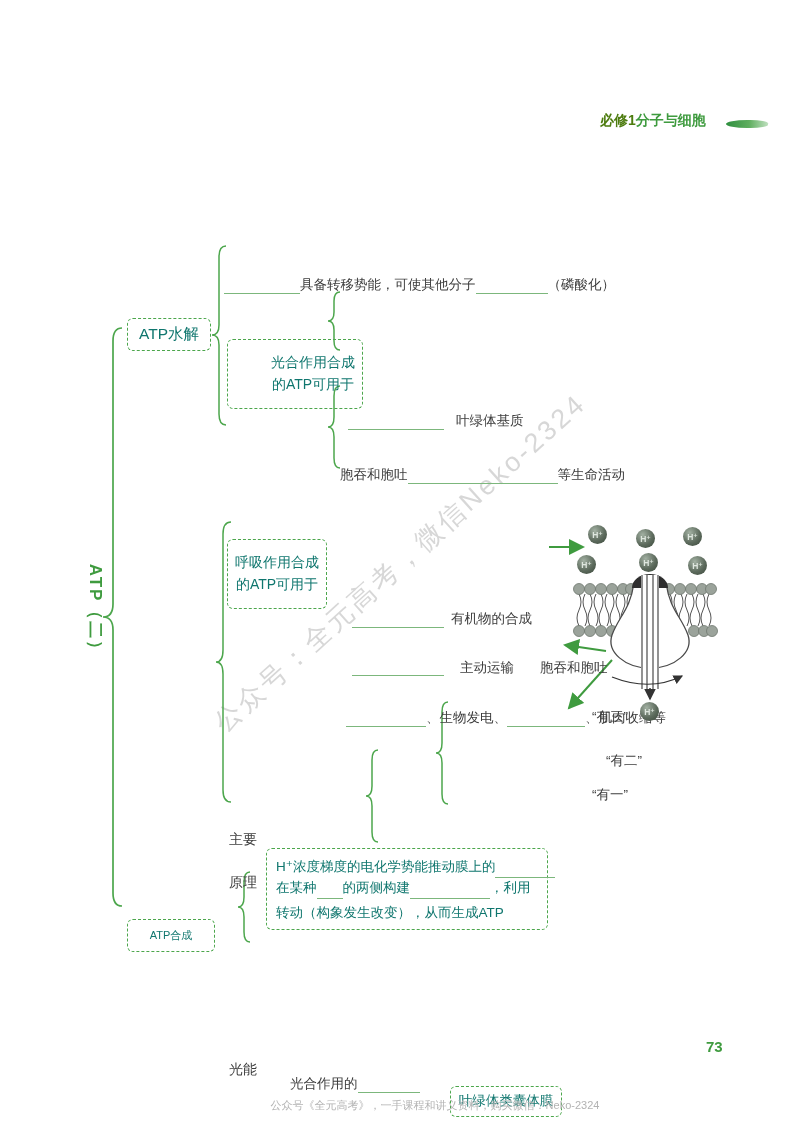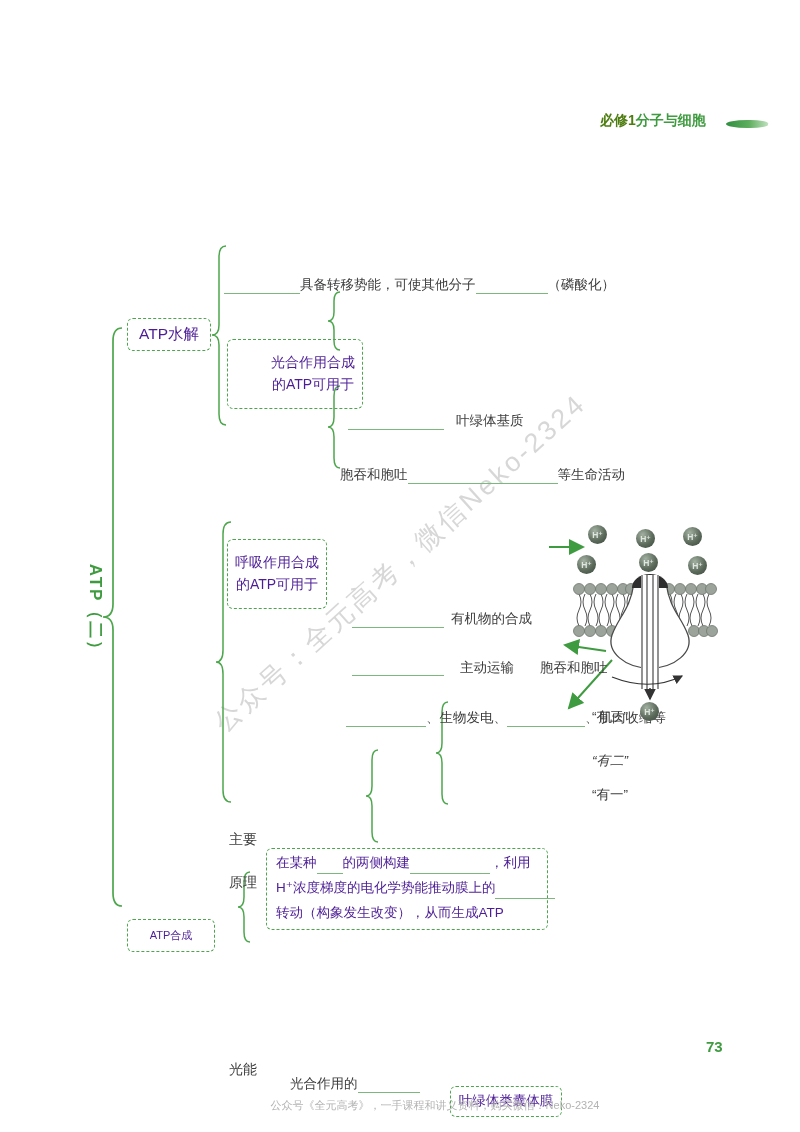--- a/index.html
+++ b/index.html
@@ -2,21 +2,21 @@
 <html><head>
 <meta charset="utf-8">
 <style>
   html,body{margin:0;padding:0;background:#e8e8e8;}
   .page{position:relative;width:800px;height:1132px;background:#ffffff;overflow:hidden;
         font-family:"Liberation Sans","DejaVu Sans",sans-serif;color:#3c3c3c;}
   .lbl{position:absolute;white-space:nowrap;color:#3c3c3c;font-size:13.5px;line-height:1.2;}
   .row{position:absolute;display:flex;align-items:flex-end;white-space:nowrap;font-size:13.5px;color:#3c3c3c;}
   .row span{line-height:1.25;}
   .bl{display:inline-block;height:15px;border-bottom:1.6px solid #7cb77c;}
-  .gbox{position:absolute;border:1.6px dashed #4ca64c;border-radius:6px;color:#4c1d95;
+  .gbox{position:absolute;border:1.6px dashed #4ca64c;border-radius:6px;color:#0f766e;
         display:flex;flex-direction:column;align-items:center;justify-content:center;
         text-align:center;background:transparent;}
   .gbox .bline{line-height:1.55;white-space:nowrap;}
   svg.overlay{position:absolute;left:0;top:0;z-index:1;pointer-events:none;}
   .txt{position:relative;z-index:2;}
   .watermark{position:absolute;left:90px;top:545px;width:620px;text-align:center;
         transform:rotate(-42deg);transform-origin:center;font-size:27px;color:rgba(175,175,175,0.5);
         letter-spacing:3px;white-space:nowrap;z-index:0;}
   .hdr{position:absolute;top:112px;left:600px;font-size:14px;font-weight:bold;z-index:2;}
   .hdr .c1{color:#4d7c0f;}
@@ -181,46 +181,46 @@
   </div>
 
   <div class="gbox txt" style="left:127px;top:645px;width:86px;height:31px;font-size:11px;">
     <span>ATP合成</span>
   </div>
 
   <div class="lbl txt" style="left:229px;top:524px;font-size:14px;">主要</div>
   <div class="lbl txt" style="left:229px;top:550px;font-size:14px;">原理</div>
 
   <div class="gbox txt" style="left:266px;top:507px;width:282px;height:82px;font-size:13.5px;align-items:flex-start;padding:6px 9px;box-sizing:border-box;">
+    <span class="bline" style="display:flex;align-items:flex-end;margin-top:4px;">
+      <span>H⁺浓度梯度的电化学势能推动膜上的</span>
+      <span class="bl" style="width:60px"></span>
+    </span>
     <span class="bline" style="display:flex;align-items:flex-end;">
       <span>在某种</span>
       <span class="bl" style="width:26px"></span>
       <span>的两侧构建</span>
       <span class="bl" style="width:80px"></span>
       <span>，利用</span>
     </span>
-    <span class="bline" style="display:flex;align-items:flex-end;margin-top:4px;">
-      <span>H⁺浓度梯度的电化学势能推动膜上的</span>
-      <span class="bl" style="width:60px"></span>
-    </span>
     <span class="bline" style="margin-top:4px;">转动（构象发生改变），从而生成ATP</span>
   </div>
 
   <div class="lbl txt" style="left:229px;top:638px;font-size:14px;">光能</div>
   <div class="row txt" style="left:290px;top:636px;">
     <span>光合作用的</span>
     <span class="bl" style="width:62px"></span>
   </div>
   <div class="gbox txt" style="left:450px;top:629px;width:110px;height:29px;font-size:13.5px;">
     <span>叶绿体类囊体膜</span>
   </div>
 
   <div class="tag" style="left:592px;top:708px;">“有三”</div>
 
-  <div class="tag" style="left:592px;top:752px;font-style:italic;">“有二”</div>
+  <div class="tag" style="left:606px;top:752px;">“有二”</div>
 
   <div class="tag" style="left:592px;top:786px;">“有一”</div>
 
   <div class="ion" style="left:588px;top:525px;">H⁺</div>
   <div class="ion" style="left:636px;top:529px;">H⁺</div>
   <div class="ion" style="left:683px;top:527px;">H⁺</div>
   <div class="ion" style="left:577px;top:555px;">H⁺</div>
   <div class="ion" style="left:639px;top:553px;">H⁺</div>
   <div class="ion" style="left:688px;top:556px;">H⁺</div>
   <div class="ion" style="left:640px;top:702px;">H⁺</div>

